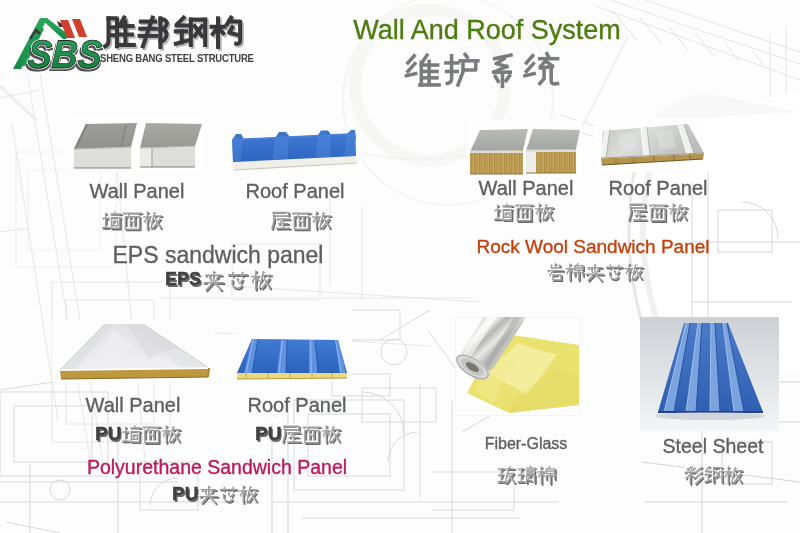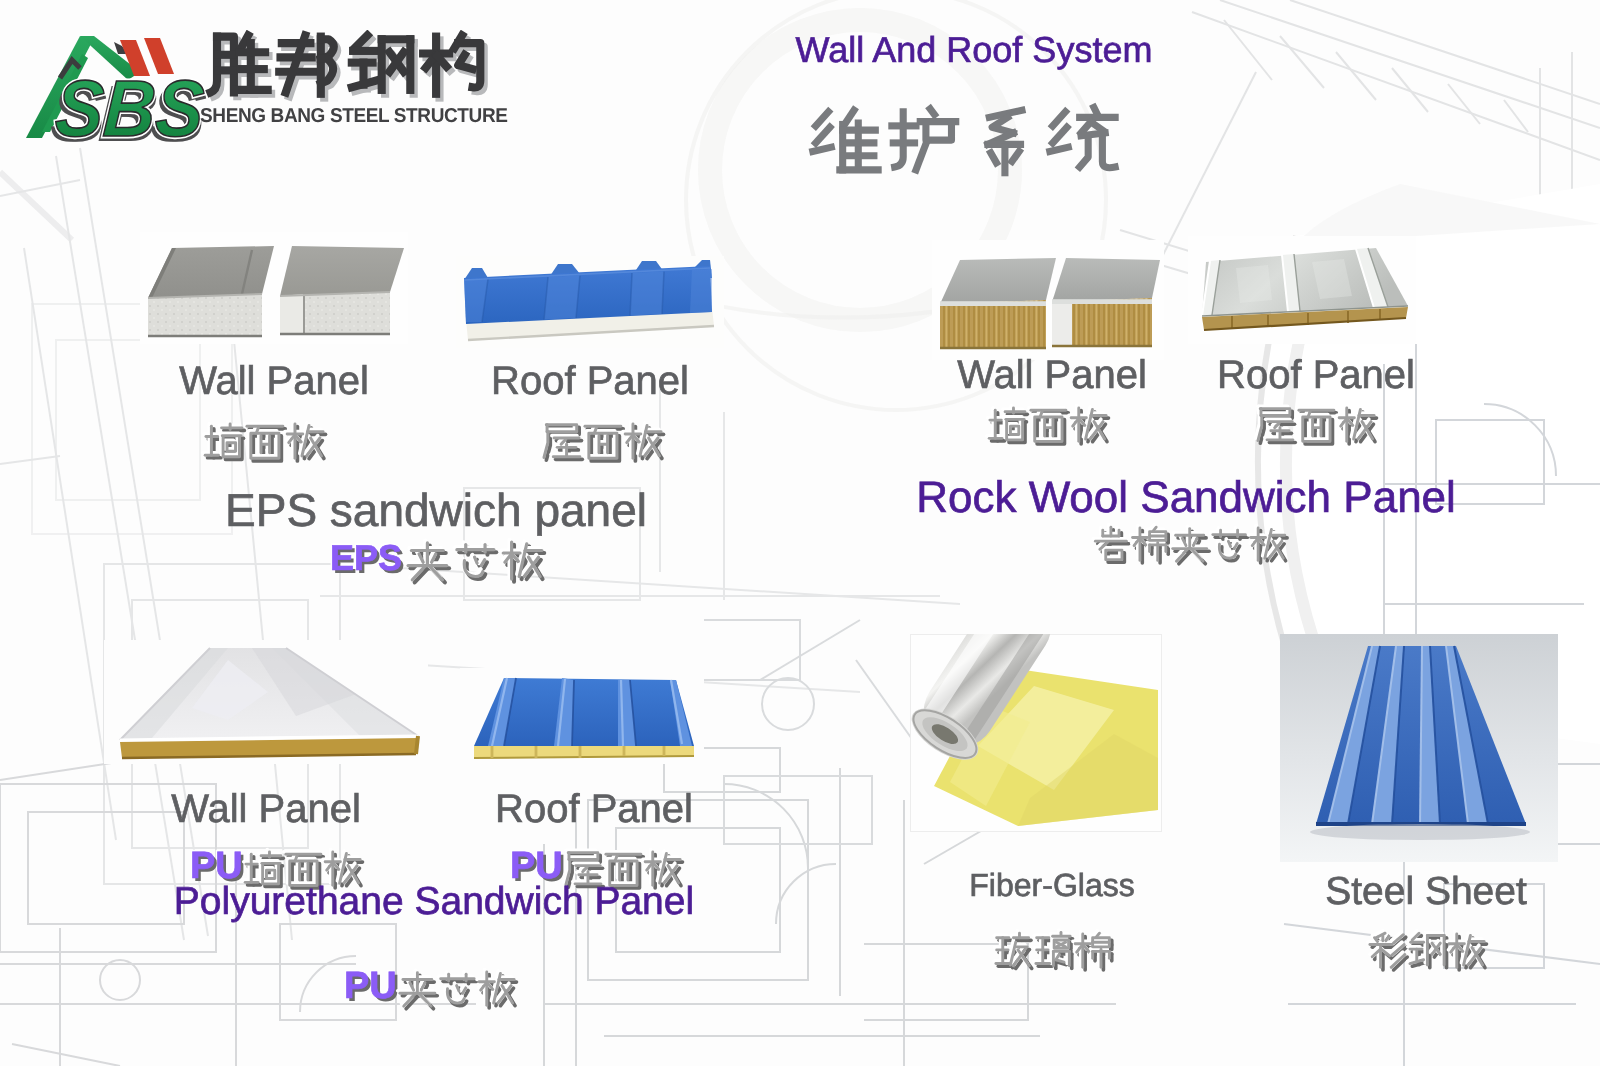--- a/index.html
+++ b/index.html
@@ -1,17 +1,17 @@
 <!DOCTYPE html>
 <html><head><meta charset="utf-8">
 <style>
 html,body{margin:0;padding:0}
 body{width:800px;height:533px;overflow:hidden;background:#fdfdfd;font-family:"Liberation Sans",sans-serif;position:relative}
 .lab{position:absolute;text-align:center;color:#5a5b5e;white-space:nowrap;-webkit-text-stroke:0.35px}
-.emb{color:#8b5cf6;text-shadow:1.4px 1.5px 0 #6b6b6b,-0.9px -1px 0 #fff;font-weight:bold}
+.emb{color:#404040;text-shadow:1.4px 1.5px 0 #6b6b6b,-0.9px -1px 0 #fff;font-weight:bold}
 </style></head><body>
 
 <svg style="position:absolute;left:0;top:0" width="800" height="533" viewBox="0 0 800 533">
 <rect x="0" y="0" width="800" height="533" fill="#fdfdfd"></rect>
 
 <g stroke="#eeeeec" fill="none">
 <circle cx="430" cy="85" r="75" stroke-width="12" opacity="0.4"></circle>
 <circle cx="448" cy="100" r="105" stroke-width="2" opacity="0.5"></circle>
 <path d="M300,135 Q420,185 570,130" stroke-width="2" opacity="0.5"></path>
 </g>
@@ -230,21 +230,21 @@
         <path d="M2,30 H42"></path>
         <path d="M20,34 L6,52"></path>
         <path d="M24,34 L38,50"></path>
         <path d="M62,2 L50,22"></path>
         <path d="M56,14 H90 V72 Q90,84 78,82"></path>
         <path d="M66,32 L56,48 L78,54"></path>
       </g>
     </g>
   </svg>
 <div style="position:absolute;left:100px;top:52.5px;width:150px;font-weight:bold;font-size:10px;letter-spacing:-0.2px;color:#414143;transform:scaleX(0.95);transform-origin:0 0;white-space:nowrap">SHENG BANG STEEL STRUCTURE</div>
-<div class="lab" style="left:327px;top:15px;width:320px;font-size:18px;color:#4c1d95">Wall And Roof System</div>
+<div class="lab" style="left:327px;top:15px;width:320px;font-size:27px;color:#4d7c0f">Wall And Roof System</div>
 <svg style="position:absolute;left:403px;top:51px" width="158" height="41" viewBox="0 0 158 41">
     <g transform="translate(2,2)" fill="none" stroke="#797b7e" stroke-width="10" stroke-linecap="square" stroke-linejoin="round">
       <g transform="translate(0.0,0) scale(0.3550)">
         <path d="M26,8 L8,28"></path>
         <path d="M28,30 L8,52"></path>
         <path d="M4,64 L30,58"></path>
         <path d="M62,6 L50,24"></path>
         <path d="M46,26 V90"></path>
         <path d="M68,24 V88"></path>
         <path d="M46,34 H92"></path>
@@ -963,21 +963,21 @@
         <path d="M2,30 H42"></path>
         <path d="M20,34 L6,52"></path>
         <path d="M24,34 L38,50"></path>
         <path d="M58,8 L40,86"></path>
         <path d="M54,24 H94"></path>
         <path d="M62,40 L90,86"></path>
         <path d="M86,40 L52,86"></path>
       </g>
     </g>
   </svg>
-<div class="lab" style="left:443px;top:236px;width:300px;font-size:22px;color:#4c1d95">Rock Wool Sandwich Panel</div>
+<div class="lab" style="left:443px;top:236px;width:300px;font-size:19px;color:#c2410c">Rock Wool Sandwich Panel</div>
 <svg style="position:absolute;left:544px;top:261px" width="101" height="24" viewBox="0 0 101 24">
     <g transform="translate(3.4,3.5)" fill="none" stroke="#6b6b6b" stroke-width="9.5" stroke-linecap="round" stroke-linejoin="round">
       <g transform="translate(0.0,0) scale(0.1850)">
         <path d="M50,2 V26"></path>
         <path d="M28,10 V26"></path>
         <path d="M72,10 V26"></path>
         <path d="M28,26 H72"></path>
         <path d="M8,40 H92"></path>
         <path d="M42,42 L20,62"></path>
         <path d="M36,64 H80 V90 H36 Z"></path>
@@ -1307,21 +1307,21 @@
         <path d="M2,30 H42"></path>
         <path d="M20,34 L6,52"></path>
         <path d="M24,34 L38,50"></path>
         <path d="M58,8 L40,86"></path>
         <path d="M54,24 H94"></path>
         <path d="M62,40 L90,86"></path>
         <path d="M86,40 L52,86"></path>
       </g>
     </g>
   </svg>
-<div class="lab" style="left:57px;top:440px;width:320px;font-size:19.5px;color:#4c1d95">Polyurethane Sandwich Panel</div>
+<div class="lab" style="left:57px;top:456px;width:320px;font-size:19.5px;color:#be185d">Polyurethane Sandwich Panel</div>
 <div class="lab emb" style="left:172px;top:483px;font-size:19px">PU</div>
 <svg style="position:absolute;left:197px;top:483px" width="63" height="25" viewBox="0 0 63 25">
     <g transform="translate(3.4,3.5)" fill="none" stroke="#6b6b6b" stroke-width="9.5" stroke-linecap="round" stroke-linejoin="round">
       <g transform="translate(0.0,0) scale(0.1900)">
         <path d="M50,6 V60"></path>
         <path d="M12,24 H88"></path>
         <path d="M30,32 L40,52"></path>
         <path d="M70,32 L60,52"></path>
         <path d="M4,60 H96"></path>
         <path d="M46,60 L14,94"></path>

